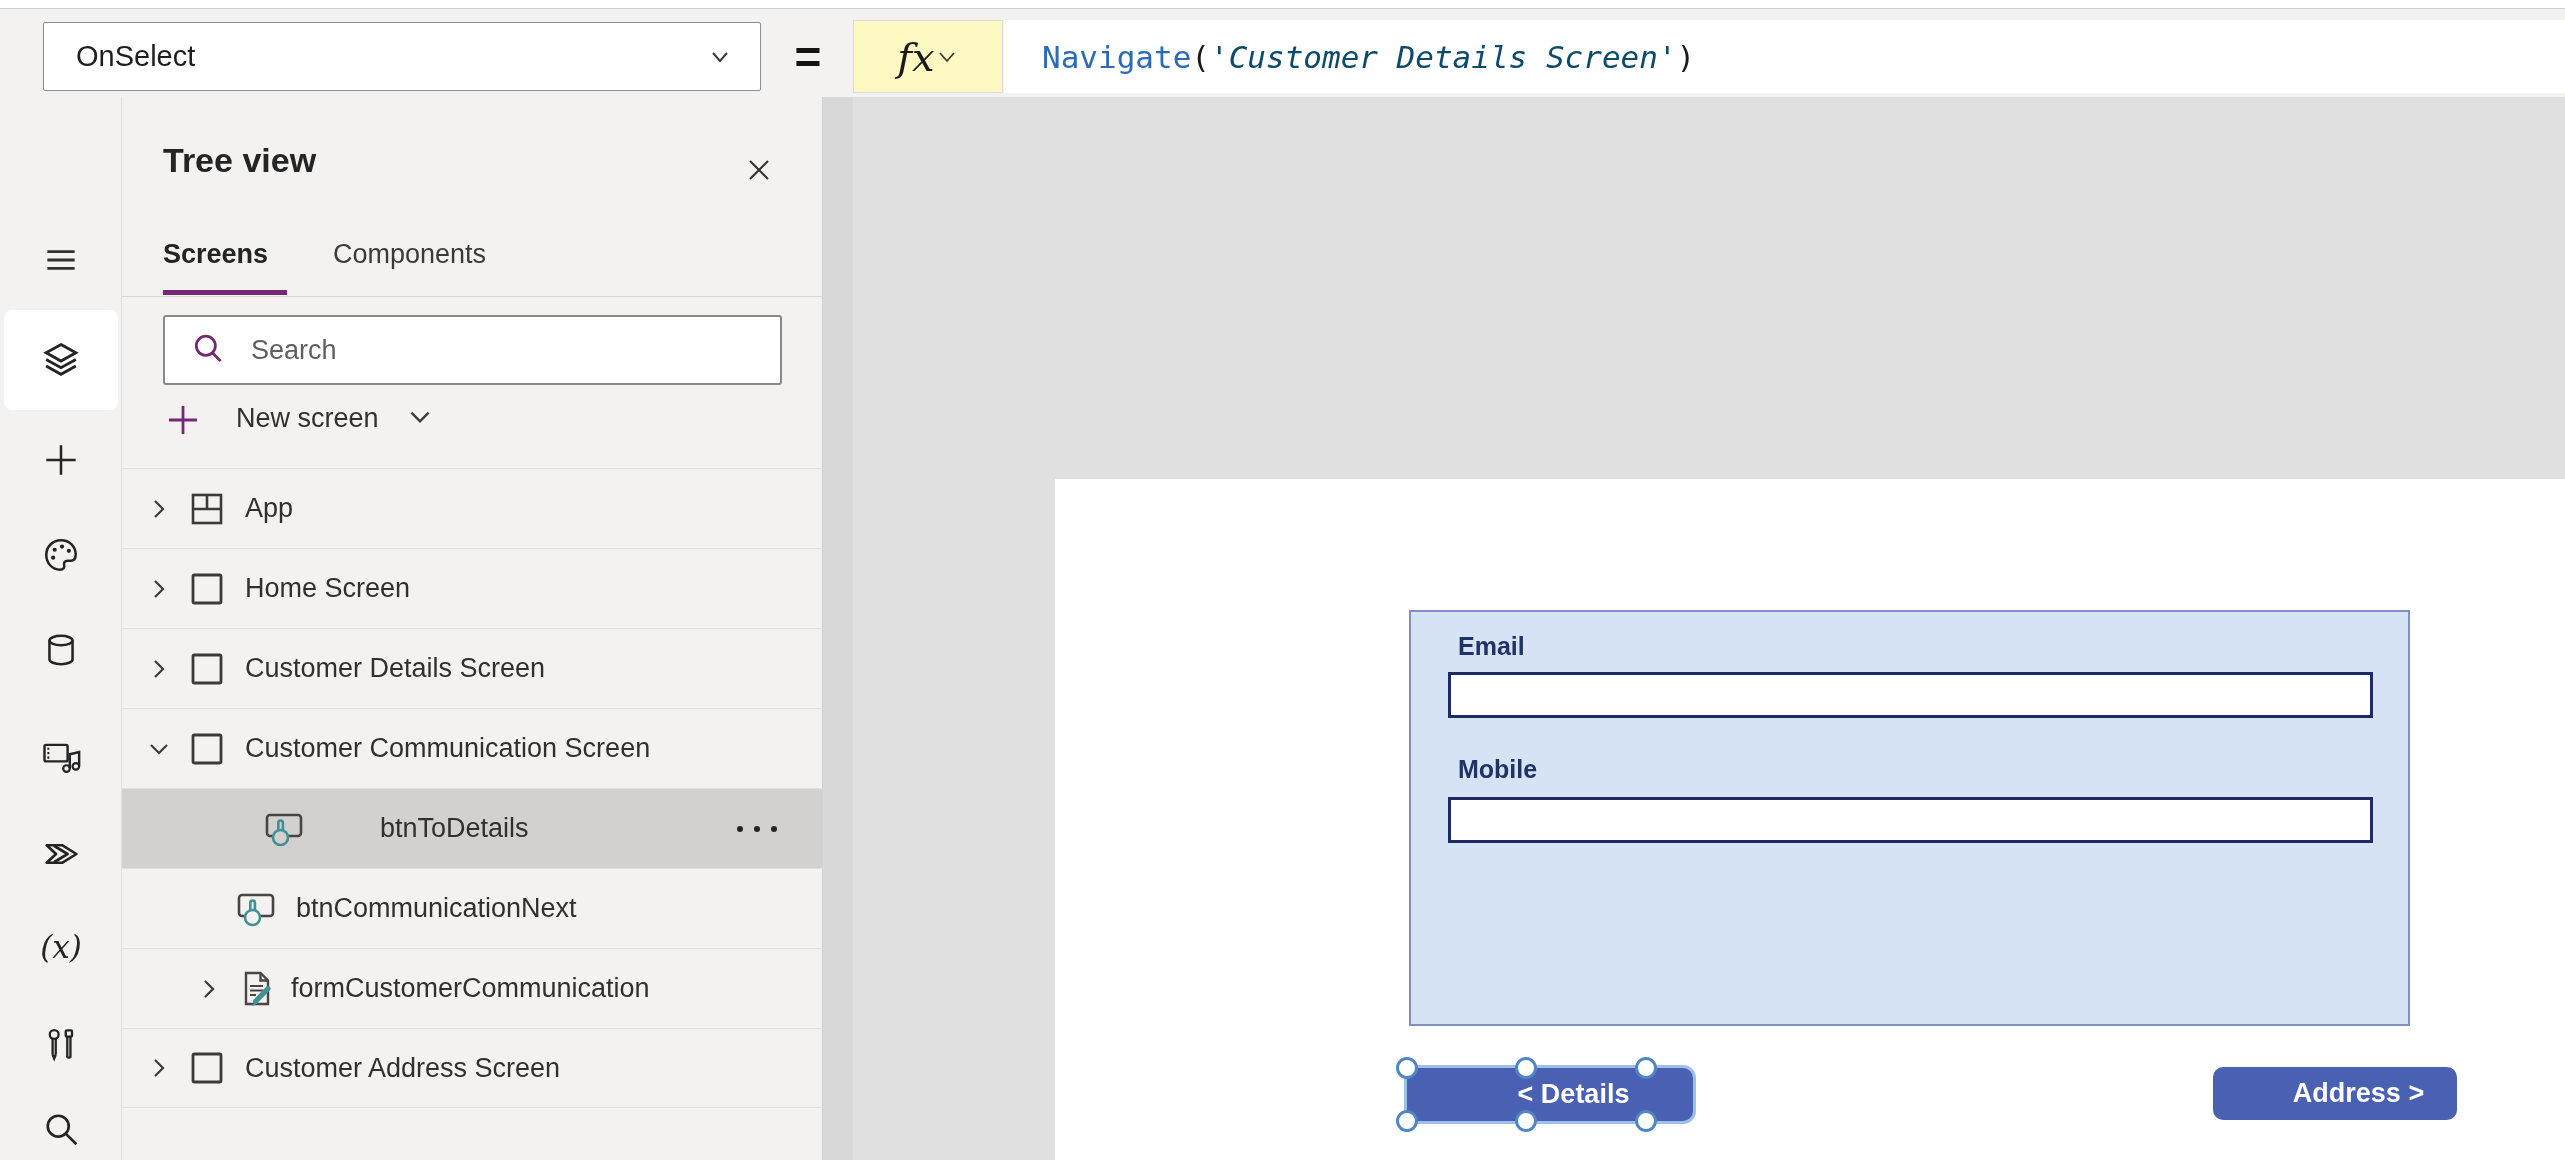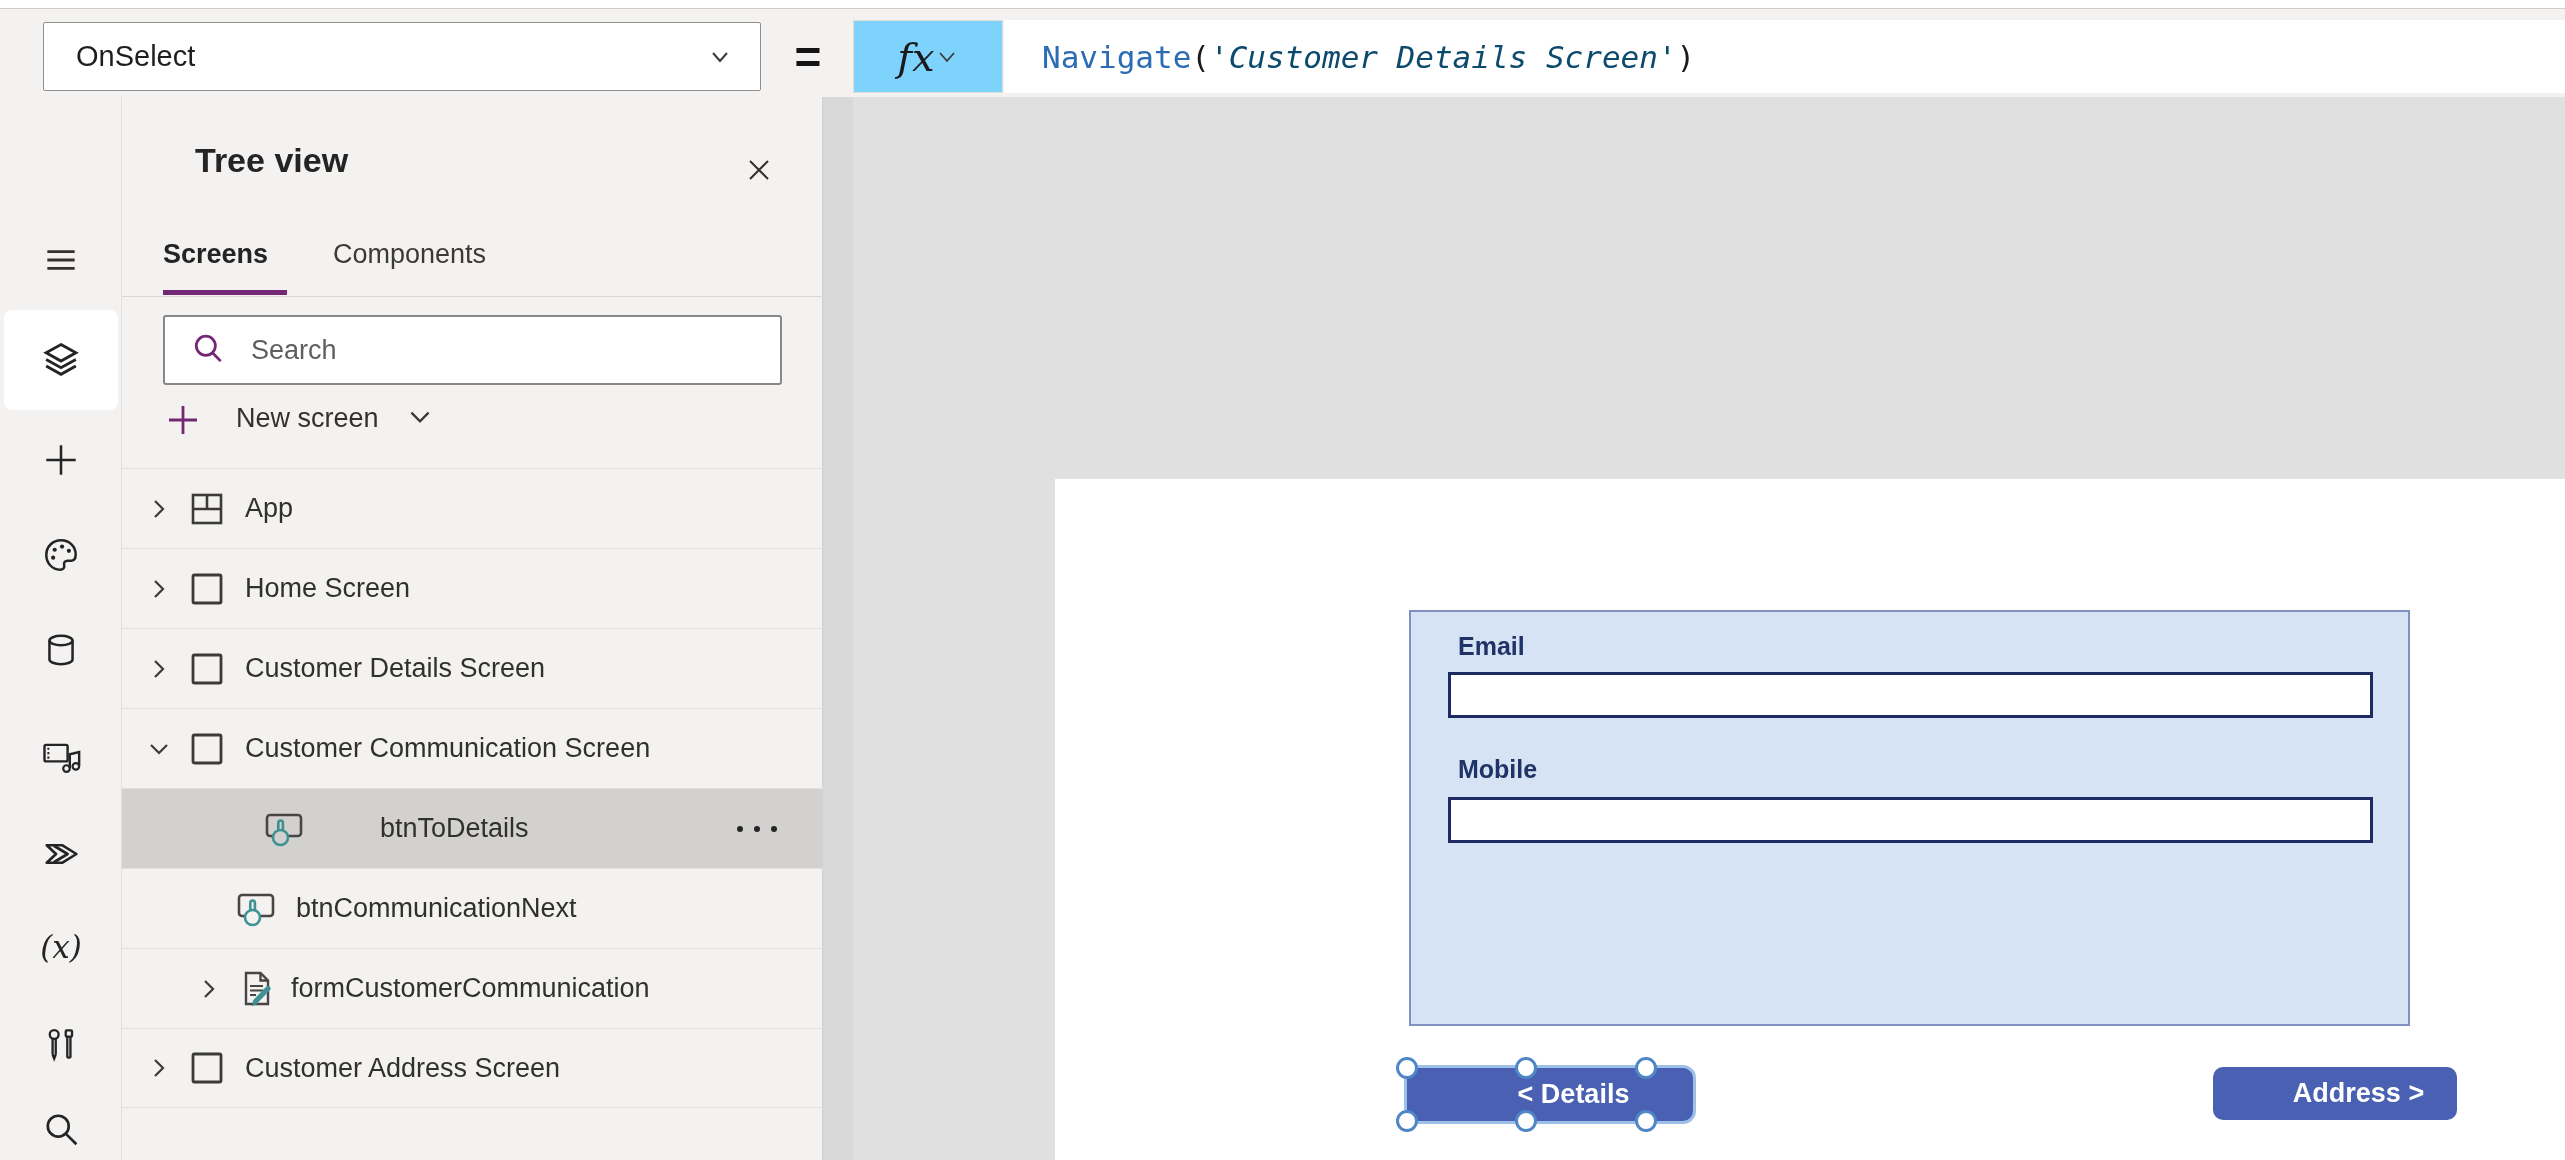--- a/index.html
+++ b/index.html
@@ -11,21 +11,21 @@
   .topbar{position:absolute;left:0;top:0;width:2565px;height:97px;background:#f3f2f1;
           border-bottom:1px solid #d8d6d4;}
   .top-white{position:absolute;left:0;top:0;width:2565px;height:8px;background:#fff;
              border-bottom:1px solid #cfcecd;}
   .prop-dd{position:absolute;left:43px;top:22px;width:718px;height:69px;background:#fff;
            border:1px solid #8f8f8d;border-radius:2px;display:flex;align-items:center;
            padding:0 26px 0 32px;box-sizing:border-box;font-size:29px;color:#1f1e1d;cursor:pointer;}
   .prop-dd .spacer{flex:1;}
   .equals{position:absolute;left:778px;top:22px;width:60px;height:69px;display:flex;
           align-items:center;justify-content:center;font-size:46px;font-weight:700;color:#141414;}
-  .fx-box{position:absolute;left:853px;top:20px;width:150px;height:73px;background:#7dd3fc;
+  .fx-box{position:absolute;left:853px;top:20px;width:150px;height:73px;background:#fef9c3;
           border:1px solid #deddda;box-sizing:border-box;display:flex;align-items:center;
           justify-content:center;cursor:pointer;}
   .fx-glyph{font-family:"DejaVu Serif",serif;font-style:italic;font-size:40px;color:#1a1a1a;line-height:1;}
   .formula{position:absolute;left:1004px;top:20px;width:1561px;height:73px;background:#fff;
            display:flex;align-items:center;padding-left:38px;box-sizing:border-box;
            font-family:"DejaVu Sans Mono",monospace;font-size:31px;white-space:pre;cursor:text;}
   .tok-fn{color:#2b6cb5;}
   .tok-paren{color:#1b1a19;}
   .tok-str{color:#0c4a6e;font-style:italic;}
 
@@ -33,21 +33,21 @@
   .rail{position:absolute;left:0;top:97px;width:122px;height:1063px;background:#f3f2f1;
         border-right:1px solid #e3e1df;box-sizing:border-box;}
   .rail-item{position:absolute;left:0;width:122px;height:96px;display:flex;align-items:center;
              justify-content:center;cursor:pointer;}
   .rail-sel{position:absolute;left:4px;top:213px;width:114px;height:100px;background:#fff;border-radius:8px;}
   .var-glyph{font-family:"DejaVu Serif",serif;font-style:italic;font-size:31px;color:#242424;}
 
   
   .panel{position:absolute;left:122px;top:97px;width:701px;height:1063px;background:#f3f2f1;
          border-right:1px solid #d2d0ce;box-sizing:border-box;}
-  .panel-title{position:absolute;left:41px;top:44px;font-size:34px;font-weight:600;color:#242424;margin-left:32px;}
+  .panel-title{position:absolute;left:41px;top:44px;font-size:34px;font-weight:600;color:#242424;}
   .panel-close{position:absolute;left:620px;top:56px;width:34px;height:34px;cursor:pointer;}
   .tab{position:absolute;top:142px;font-size:27px;color:#3b3a39;cursor:pointer;}
   .tab.active{font-weight:700;color:#242424;}
   .tab-underline{position:absolute;left:41px;top:193px;width:124px;height:5px;background:#742774;}
   .tab-divider{position:absolute;left:0;top:199px;width:701px;height:1px;background:#d8d6d4;}
   .searchbox{position:absolute;left:41px;top:218px;width:619px;height:70px;background:#fff;
              border:2px solid #8a8886;border-radius:3px;box-sizing:border-box;display:flex;
              align-items:center;padding-left:26px;gap:22px;}
   .searchbox input{border:none;outline:none;flex:1;font-size:27px;font-family:Liberation Sans, sans-serif;
                    color:#323130;background:transparent;height:60px;}

